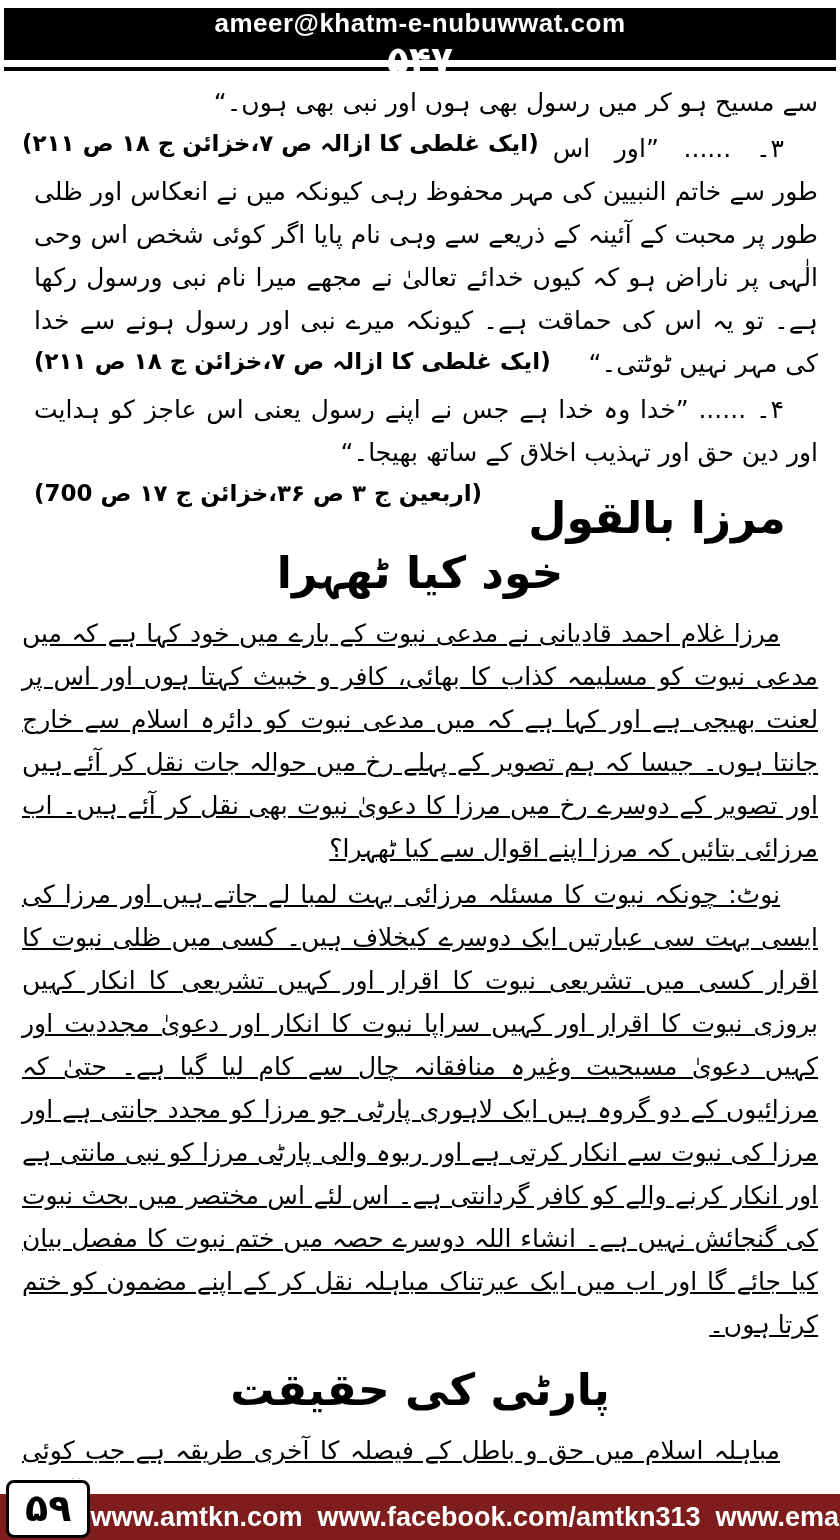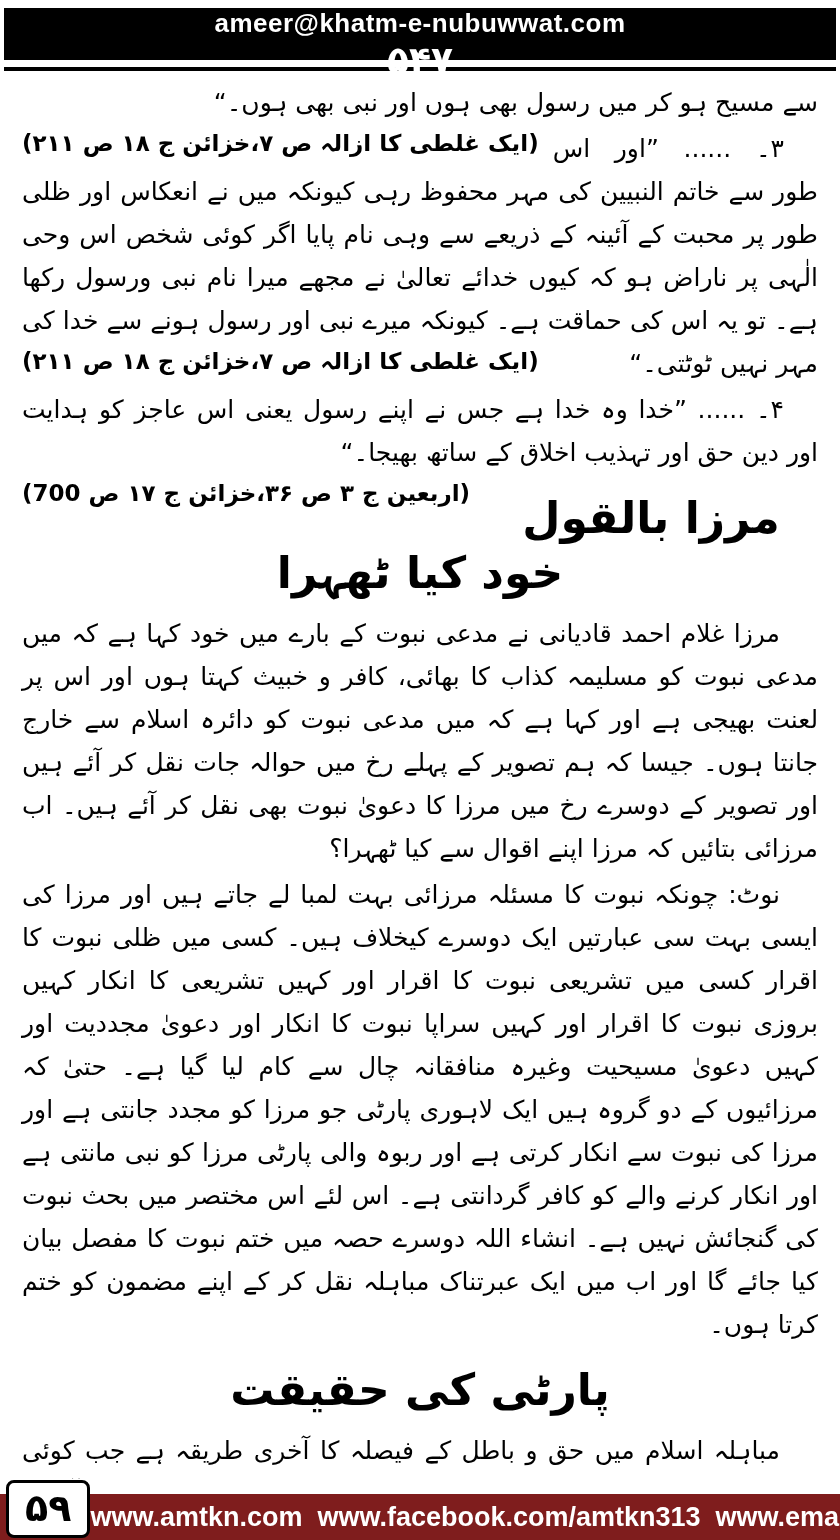--- a/index.html
+++ b/index.html
@@ -53,22 +53,22 @@
   .content {
     direction: rtl;
     text-align: justify;
     padding: 10px 22px 0 22px;
     font-size: 25px;
     line-height: 1.72;
     height: 1408px;
     overflow: hidden;
   }
   .quote, .para { margin-bottom: 3px; }
-  .quote.numbered { text-indent: 34px; }
-  .para { text-indent: 38px; }
+  .quote.numbered { text-indent: 34px; margin-left: 12px; }
+  .para { text-indent: 38px; text-decoration: underline; }
   .ref {
     float: left;
     font-size: 23px;
     font-weight: bold;
     text-indent: 0;
     padding-right: 14px;
   }
   .heading {
     text-align: center;
     font-weight: bold;

